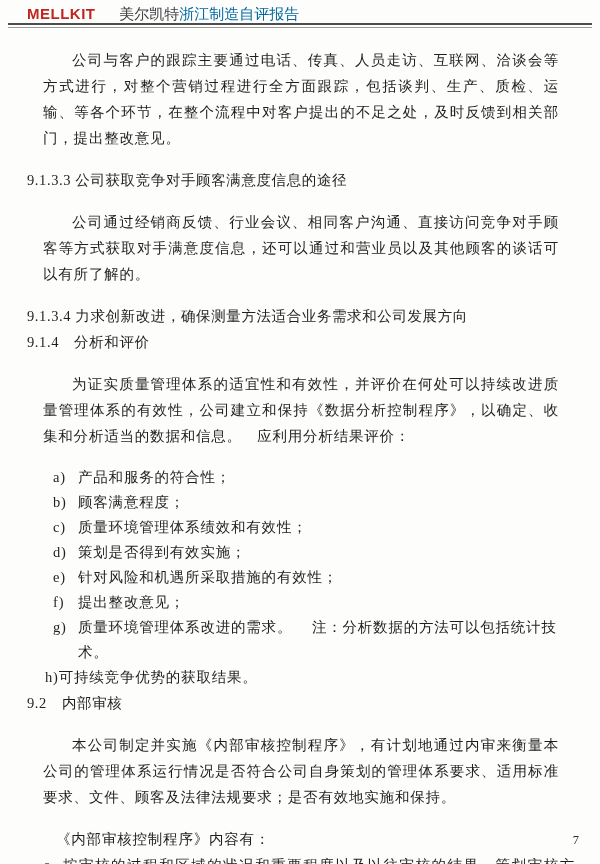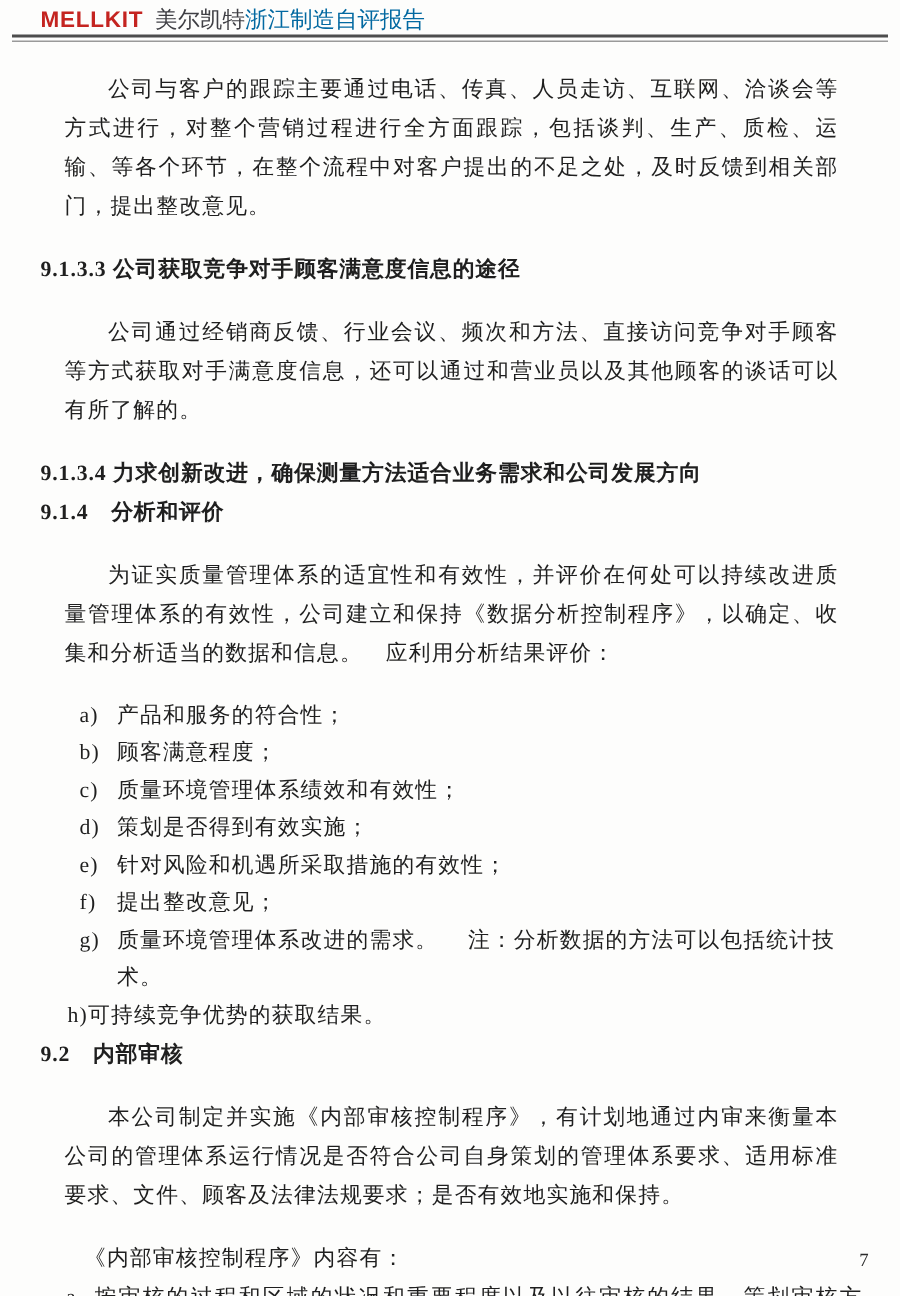--- a/index.html
+++ b/index.html
@@ -22,21 +22,21 @@
     right: 10px;
     font-size: 15px;
     line-height: 18px;
     white-space: nowrap;
   }
   .header .logo {
     font-family: "Liberation Sans", "DejaVu Sans", sans-serif;
     font-weight: bold;
     letter-spacing: 0.5px;
   }
-  .header .brand { margin-left: 4px; }
+  .header .brand { margin-left: 20px; }
   .header-rule {
     position: absolute;
     top: 23px;
     left: 8px;
     right: 8px;
     height: 2px;
     border-top: 2px solid #4d4d4d;
     border-bottom: 1px solid #9a9a9a;
     box-sizing: content-box;
   }
@@ -52,21 +52,21 @@
   }
   .para {
     margin: 16px;
     text-indent: 2em;
     text-align: justify;
     text-justify: inter-ideograph;
   }
   .para-sub { margin: 8px 0 0 0; text-indent: 2em; }
   .heading {
     margin: 0;
-    font-weight: bold;
+    font-weight: normal;
     letter-spacing: 0.6px;
   }
   .list-item {
     display: flex;
     padding-left: 26px;
     line-height: 25px;
   }
   .list-item .label { flex: none; width: 25px; }
   .list-item .txt { flex: 1; }
   .list-item-tight {
@@ -101,21 +101,21 @@
 
   <div class="header">
     <span class="logo" style="color: rgb(196, 36, 32);">MELLKIT</span>
     <span class="brand" style="color: rgb(63, 63, 68);">美尔凯特</span><span class="title" style="color: #0369a1;">浙江制造自评报告</span>
   </div>
   <div class="header-rule"></div>
 
   <div class="doc" style="color: rgb(31, 31, 31);">
       <p class="para">公司与客户的跟踪主要通过电话、传真、人员走访、互联网、洽谈会等方式进行，对整个营销过程进行全方面跟踪，包括谈判、生产、质检、运输、等各个环节，在整个流程中对客户提出的不足之处，及时反馈到相关部门，提出整改意见。</p>
       <div class="heading">9.1.3.3 公司获取竞争对手顾客满意度信息的途径</div>
-      <p class="para">公司通过经销商反馈、行业会议、频次和方法、直接访问竞争对手顾客等方式获取对手满意度信息，还可以通过和营业员以及其他顾客的谈话可以有所了解的。</p>
+      <p class="para">公司通过经销商反馈、行业会议、相同客户沟通、直接访问竞争对手顾客等方式获取对手满意度信息，还可以通过和营业员以及其他顾客的谈话可以有所了解的。</p>
       <div class="heading">9.1.3.4 力求创新改进，确保测量方法适合业务需求和公司发展方向</div>
       <div class="heading">9.1.4　分析和评价</div>
       <p class="para">为证实质量管理体系的适宜性和有效性，并评价在何处可以持续改进质量管理体系的有效性，公司建立和保持《数据分析控制程序》，以确定、收集和分析适当的数据和信息。　应利用分析结果评价：</p>
       <div class="list-item">
         <span class="label">a)</span>
         <span class="txt">产品和服务的符合性；</span>
       </div>
       <div class="list-item">
         <span class="label">b)</span>
         <span class="txt">顾客满意程度；</span>

